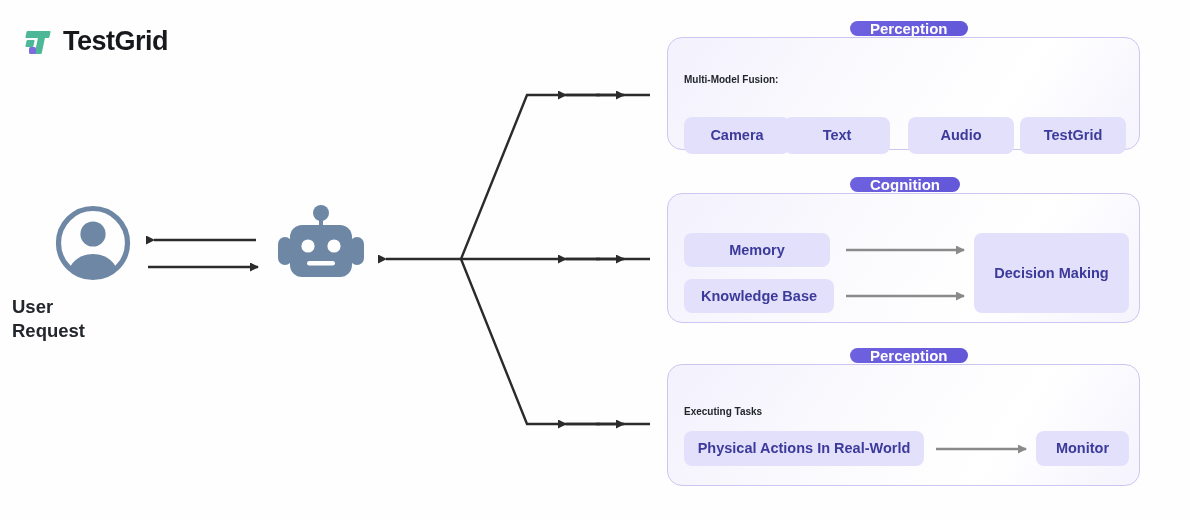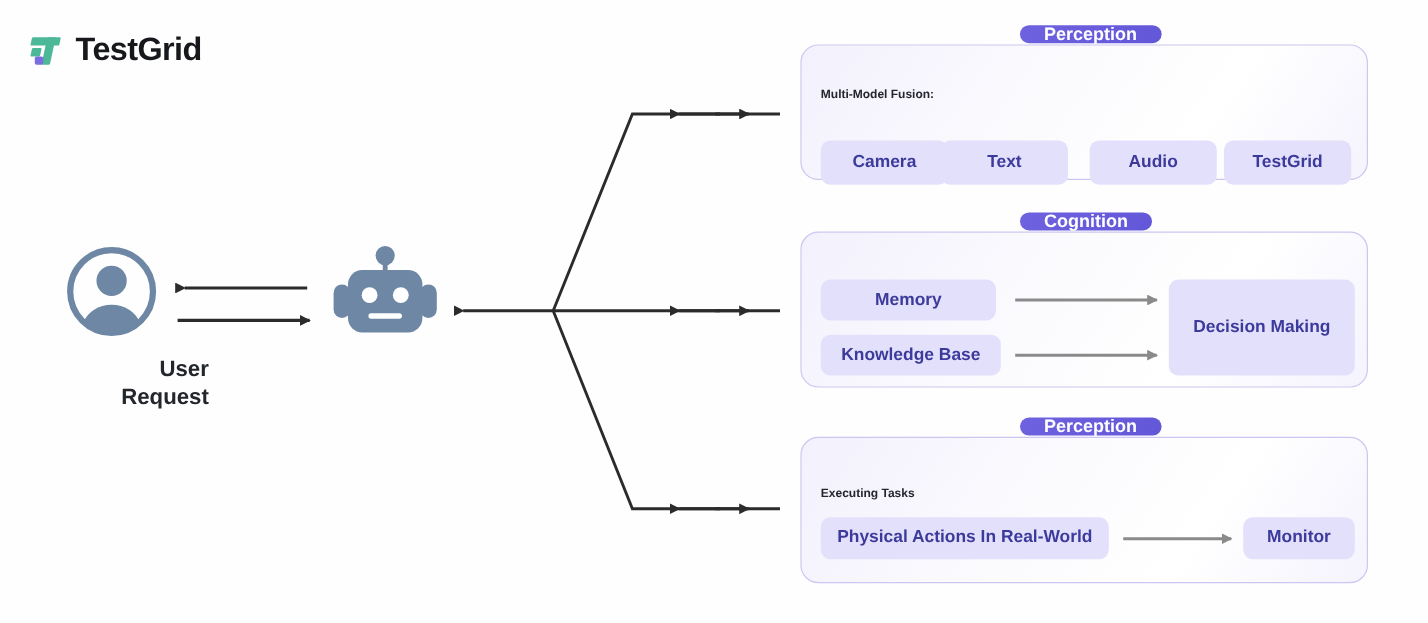--- a/index.html
+++ b/index.html
@@ -18,21 +18,21 @@
                   transform:skewX(-12deg);}
   #logo .mark .b2{left:13px;top:4px;width:7px;height:23px;border-radius:1px;
                   transform:skewX(-12deg);}
   #logo .mark .b3{left:2px;top:13px;width:8px;height:7px;border-radius:1px;
                   transform:skewX(-12deg);}
   #logo .mark .dot{position:absolute;left:5px;top:20px;width:7px;height:7px;
                    background:#7b6ce0;border-radius:1.5px;}
   #logo .wordmark{font-size:27px;font-weight:bold;color:#16181c;letter-spacing:-0.5px;}
 
   
-  .actor{position:absolute;text-align:right;}
+  .actor{position:absolute;text-align:left;}
   .actor .caption{
     margin-top:14px;font-size:18.5px;font-weight:bold;color:#23262b;
     line-height:1.28;white-space:pre-line;
   }
   #user-actor{left:12px;top:205px;width:162px;}
   #agent-actor{left:240px;top:205px;width:162px;}
 
   .user-ico{width:76px;height:76px;margin:0 auto;position:relative;}
   .agent-ico{width:100px;height:76px;margin:0 auto;position:relative;}
 

